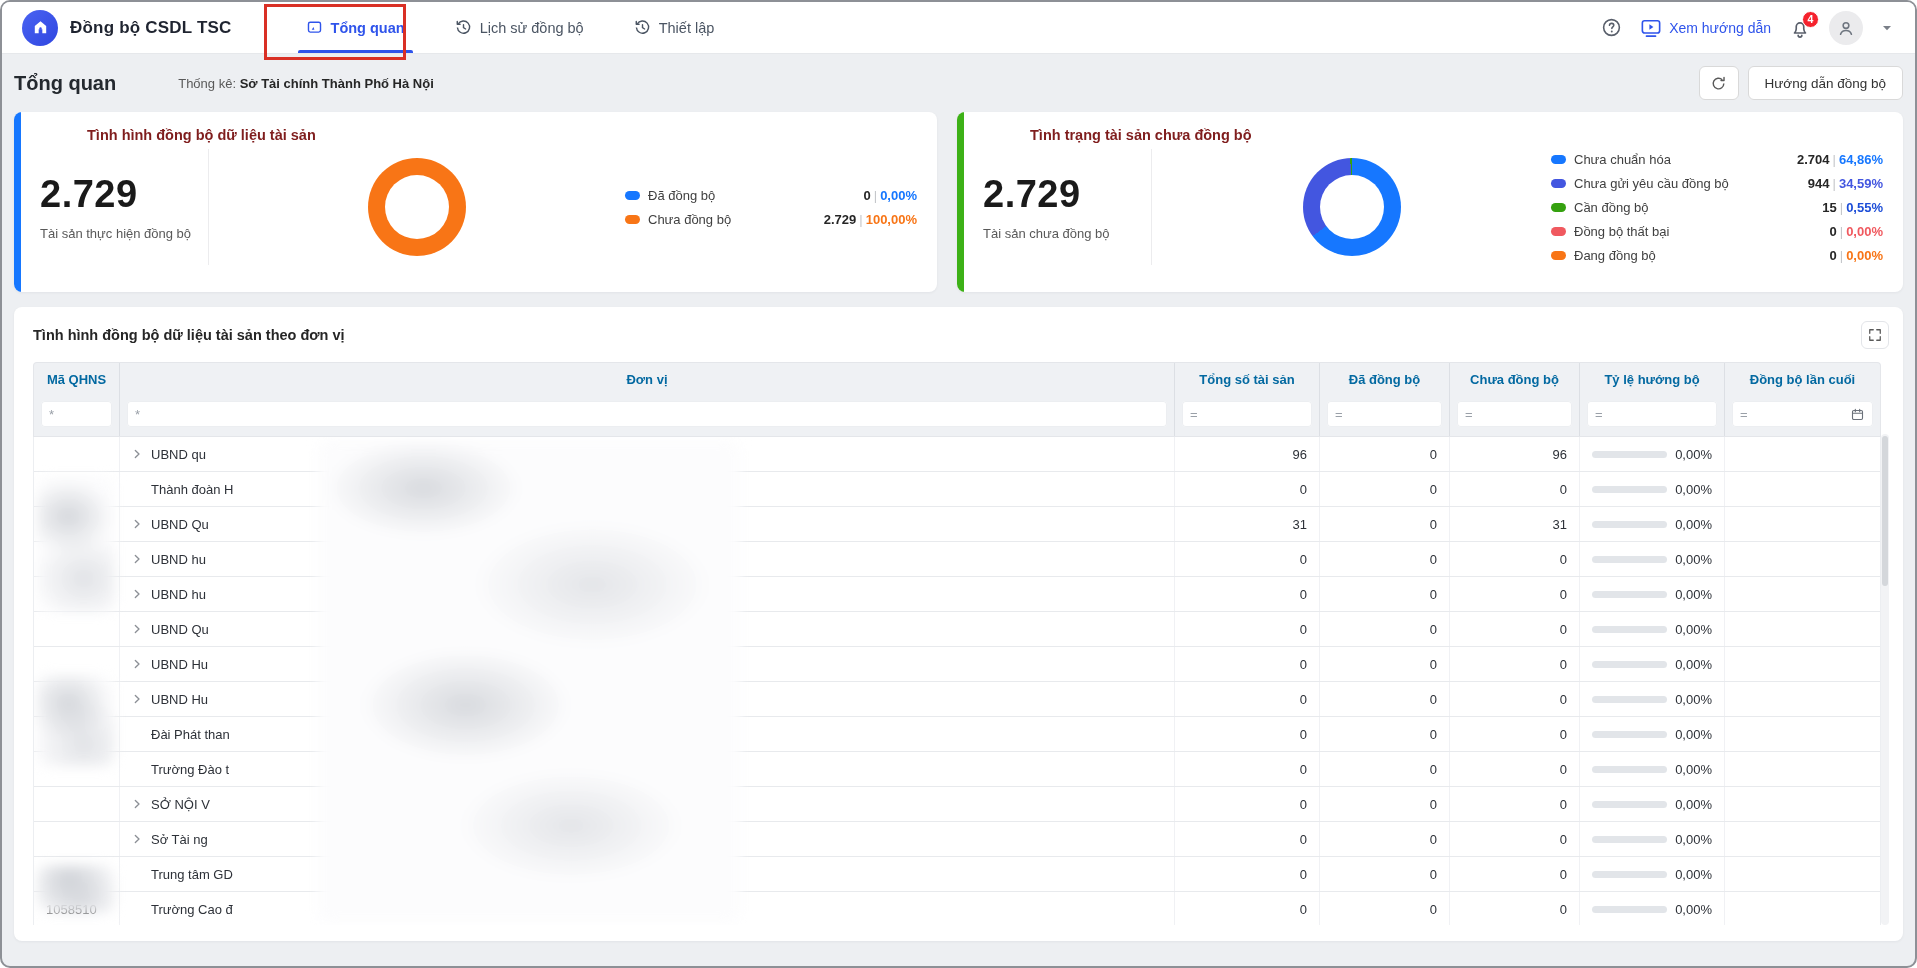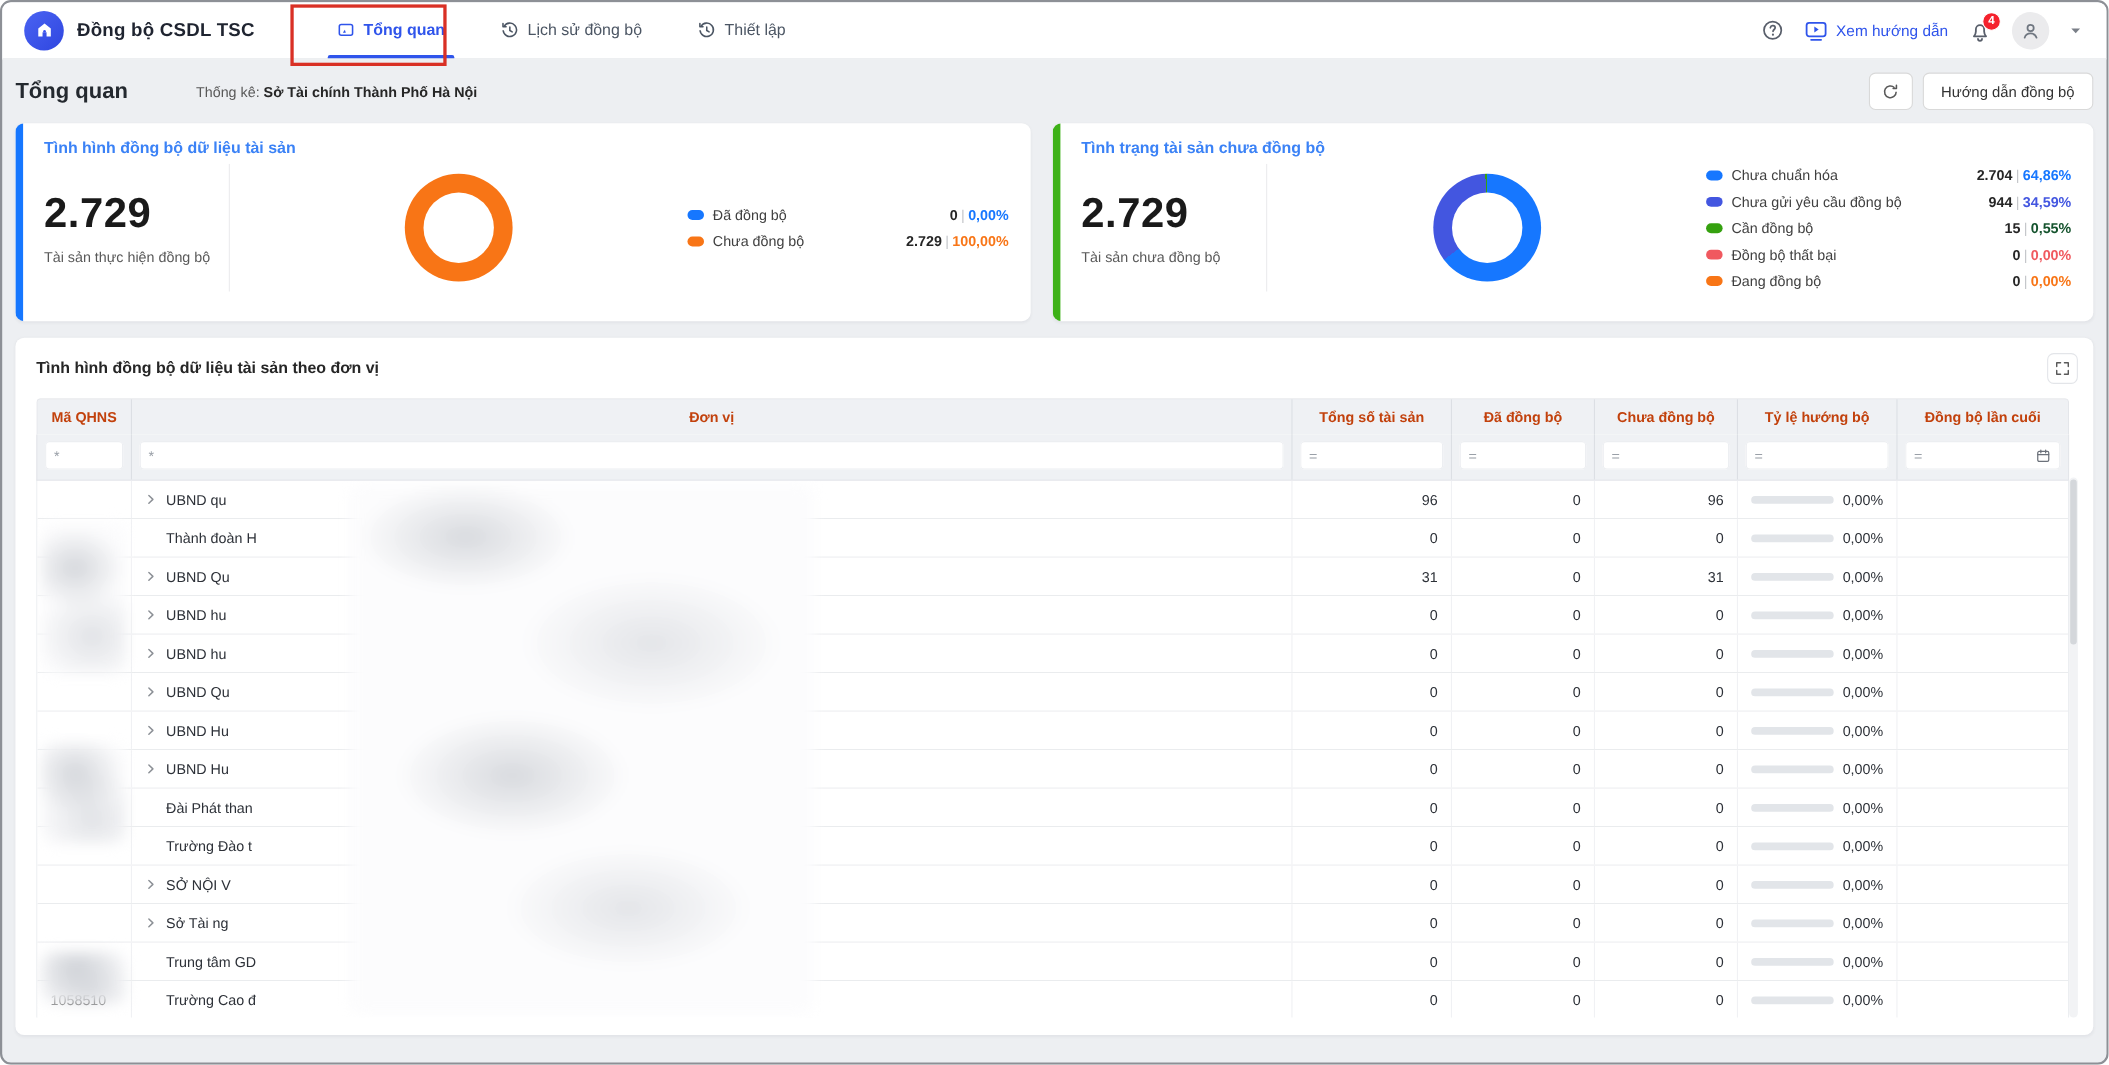--- a/index.html
+++ b/index.html
@@ -78,21 +78,21 @@
 
   
   .cards { display: flex; gap: 20px; height: 180px; }
   .card {
     background: #fff; border-radius: 8px; box-shadow: 0 1px 3px rgba(20,24,40,.05);
     position: relative; overflow: hidden; padding: 15px 20px 15px 26px;
   }
   .card .accent { position: absolute; left: 0; top: 0; bottom: 0; width: 7px; }
   .card-1 { width: 923px; }
   .card-2 { flex: 1; }
-  .card-title { font-size: 14.5px; font-weight: 700; color: #3b82f6; }
+  .card-title { font-size: 14.5px; font-weight: 700; color: #7f1d1d; margin-left: 47px; }
   .card-body { display: flex; align-items: center; height: 128px; }
   .metric { width: 168px; flex: 0 0 auto; }
   .metric-value { font-size: 38px; font-weight: 700; color: #1a1a1a; letter-spacing: .5px; }
   .metric-label { font-size: 13px; color: #595959; margin-top: 10px; }
   .vdivider { width: 1px; align-self: stretch; background: #ececee; margin: 6px 0; flex: 0 0 auto; }
   .donut-zone { flex: 1; display: flex; align-items: center; justify-content: center; }
   .donut { width: 98px; height: 98px; border-radius: 50%; position: relative; background: #e8e8e8; }
   .donut::after { content: ""; position: absolute; inset: 17px; background: #fff; border-radius: 50%; }
   .legend { flex: 0 0 auto; display: flex; flex-direction: column; justify-content: center; gap: 9px; }
   .card-1 .legend { width: 292px; }
@@ -116,21 +116,21 @@
     width: 28px; height: 28px; border: 1px solid #e3e5e9; border-radius: 6px;
     display: flex; align-items: center; justify-content: center; color: #595959; cursor: pointer;
     background: #fff;
   }
 
   .grid-table { --cols: 86px minmax(0,1fr) 145px 130px 130px 145px 155px; position: relative; padding-right: 8px; }
   .trow { display: grid; grid-template-columns: var(--cols); }
   .thead { background: #eff1f4; border: 1px solid #e4e6ea; border-bottom: none; border-radius: 4px 4px 0 0; }
   .th {
     height: 32px; display: flex; align-items: center; justify-content: center;
-    font-size: 13px; font-weight: 700; color: #c2410c;
+    font-size: 13px; font-weight: 700; color: #0369a1;
     border-right: 1px solid #dcdfe4; cursor: pointer;
   }
   .th:last-child { border-right: none; }
   .tfilter { background: #eff1f4; border: 1px solid #e4e6ea; border-top: none; }
   .tf { padding: 6px 7px 9px 7px; border-right: 1px solid #dcdfe4; }
   .tf:last-child { border-right: none; }
   .fbox {
     background: #fff; border-radius: 4px; height: 26px;
     display: flex; align-items: center; padding: 0 8px;
     font-size: 13px; color: #9aa0a8; box-shadow: inset 0 0 0 1px #eceef1; cursor: text;
@@ -351,21 +351,21 @@
     <span class="lg-label">Chưa gửi yêu cầu đồng bộ</span>
     <span class="lg-value">
       <span class="lg-val">944</span><span class="lg-sep">|</span><span class="lg-pct" style="color: rgb(67, 86, 224);">34,59%</span>
     </span>
   </div>
 
   <div class="lg-item">
     <span class="lg-marker" style="background: rgb(53, 161, 15);"></span>
     <span class="lg-label">Cần đồng bộ</span>
     <span class="lg-value">
-      <span class="lg-val">15</span><span class="lg-sep">|</span><span class="lg-pct" style="color: #14532d; margin-top: 32px;">0,55%</span>
+      <span class="lg-val">15</span><span class="lg-sep">|</span><span class="lg-pct" style="color: #1d4ed8; margin-top: 32px;">0,55%</span>
     </span>
   </div>
 
   <div class="lg-item">
     <span class="lg-marker" style="background: rgb(240, 89, 95);"></span>
     <span class="lg-label">Đồng bộ thất bại</span>
     <span class="lg-value">
       <span class="lg-val">0</span><span class="lg-sep">|</span><span class="lg-pct" style="color: rgb(240, 89, 95);">0,00%</span>
     </span>
   </div>

